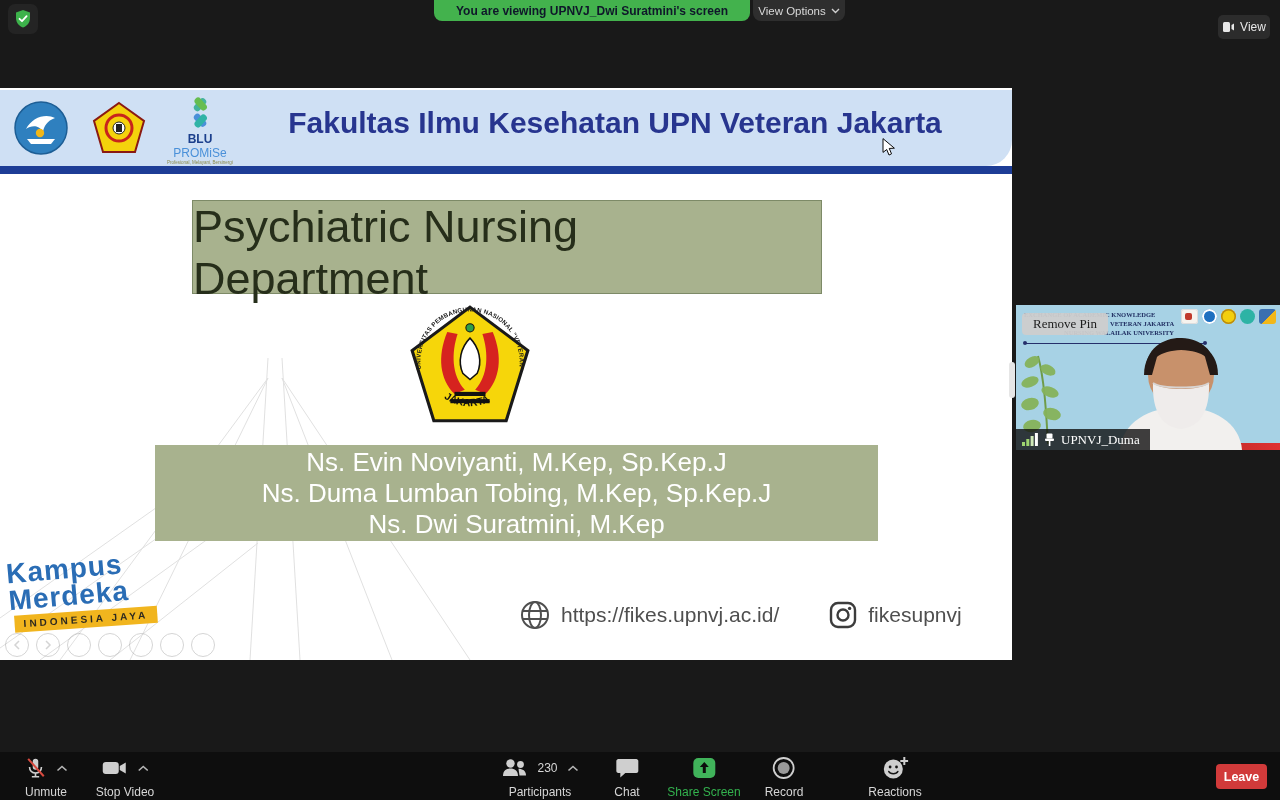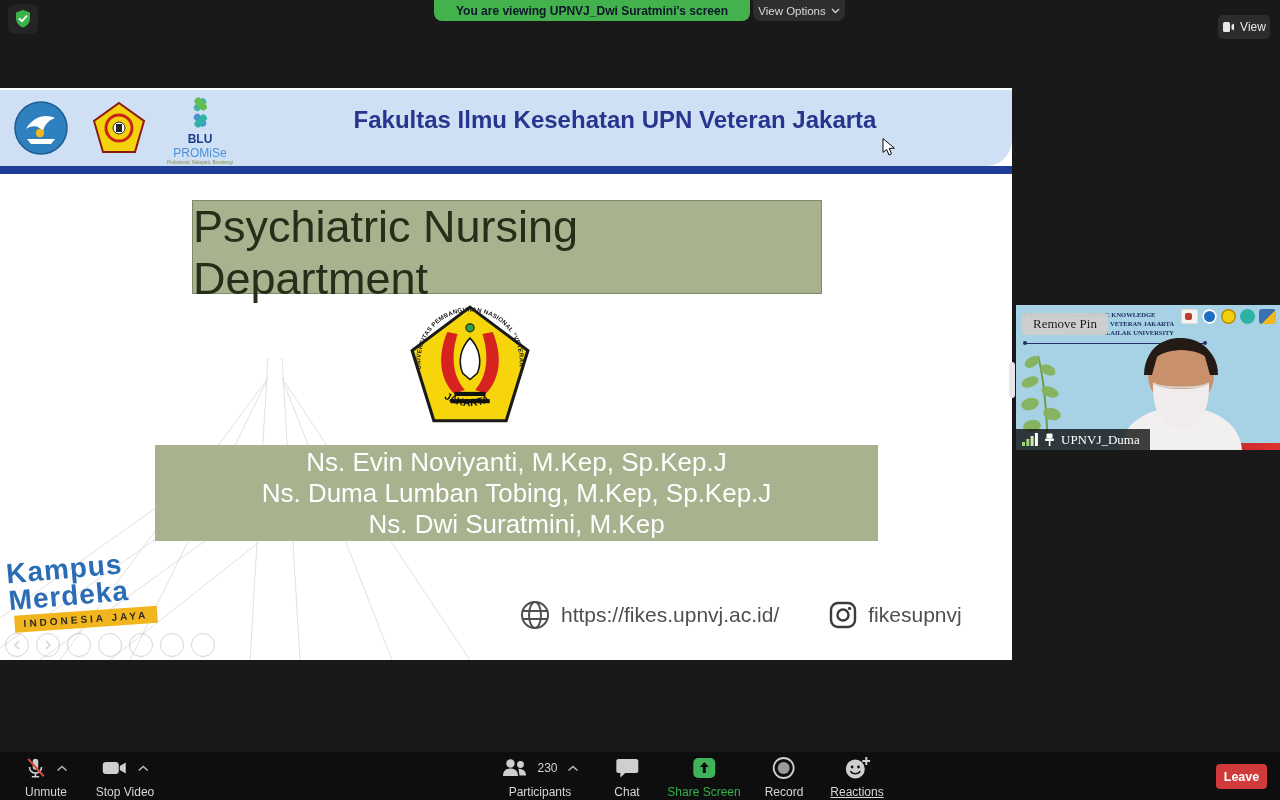--- a/index.html
+++ b/index.html
@@ -18,21 +18,21 @@
   .view-btn{position:absolute;left:1218px;top:7px;width:52px;height:24px;background:#2c2c2c;
             border-radius:5px;display:flex;align-items:center;justify-content:center;gap:5px;
             color:#e8e8e8;font-size:12px;cursor:pointer;margin-top:8px;}
 
   
   .slide{position:absolute;left:0;top:88px;width:1012px;height:572px;background:#ffffff;overflow:hidden;}
   .hdr{position:absolute;left:0;top:2px;width:1012px;height:76px;background:#cfe0f4;
        border-radius:0 0 26px 0;}
   .hdr-strip{position:absolute;left:0;top:78px;width:1012px;height:8px;background:#1d3d96;}
   .hdr-title{position:absolute;left:235px;top:16px;width:760px;text-align:center;
-             font-size:24px;font-weight:bold;color:#27358f;letter-spacing:0;}
+             font-size:30px;font-weight:bold;color:#27358f;letter-spacing:0;}
   .blu-wrap{position:absolute;left:165px;top:6px;width:70px;text-align:center;}
   .blu-name{font-size:12px;margin-top:-2px;}
   .blu-name b{color:#1b3f8c;} .blu-name span{color:#4a90d9;font-weight:normal;}
   .blu-tag{font-size:4.5px;color:#8a8a4a;}
 
   .title-box{position:absolute;left:192px;top:112px;width:628px;height:92px;background:#a8b28e;
              border:1px solid #7d8a67;display:flex;justify-content:center;
              font-size:45px;color:#262e1a;}
   .seal-box{position:absolute;left:402px;top:209px;width:136px;height:136px;background:#fff;
             display:flex;align-items:center;justify-content:center;}
@@ -376,21 +376,21 @@
     <div class="tbi" style="left:784px;">
       <div class="icon-row">
         <svg width="24" height="24" viewBox="0 0 24 24">
           <circle cx="12" cy="12" r="10" fill="none" stroke="#cfcfcf" stroke-width="1.8"></circle>
           <circle cx="12" cy="12" r="6" fill="#9a9a9a"></circle>
         </svg>
       </div>
       <span>Record</span>
     </div>
 
-    <div class="tbi" style="left:857px;text-decoration:underline;">
+    <div class="tbi" style="left:895px;">
       <div class="icon-row">
         <svg width="26" height="24" viewBox="0 0 26 24">
           <circle cx="11" cy="13" r="9.5" fill="#cfcfcf"></circle>
           <circle cx="7.8" cy="11" r="1.4" fill="#141414"></circle>
           <circle cx="14.2" cy="11" r="1.4" fill="#141414"></circle>
           <path d="M6.5 15.5 C8 18.5 14 18.5 15.5 15.5" fill="none" stroke="#141414" stroke-width="1.6" stroke-linecap="round"></path>
           <rect x="21" y="1" width="2" height="8" fill="#cfcfcf"></rect>
           <rect x="18" y="4" width="8" height="2" fill="#cfcfcf"></rect>
         </svg>
       </div>

